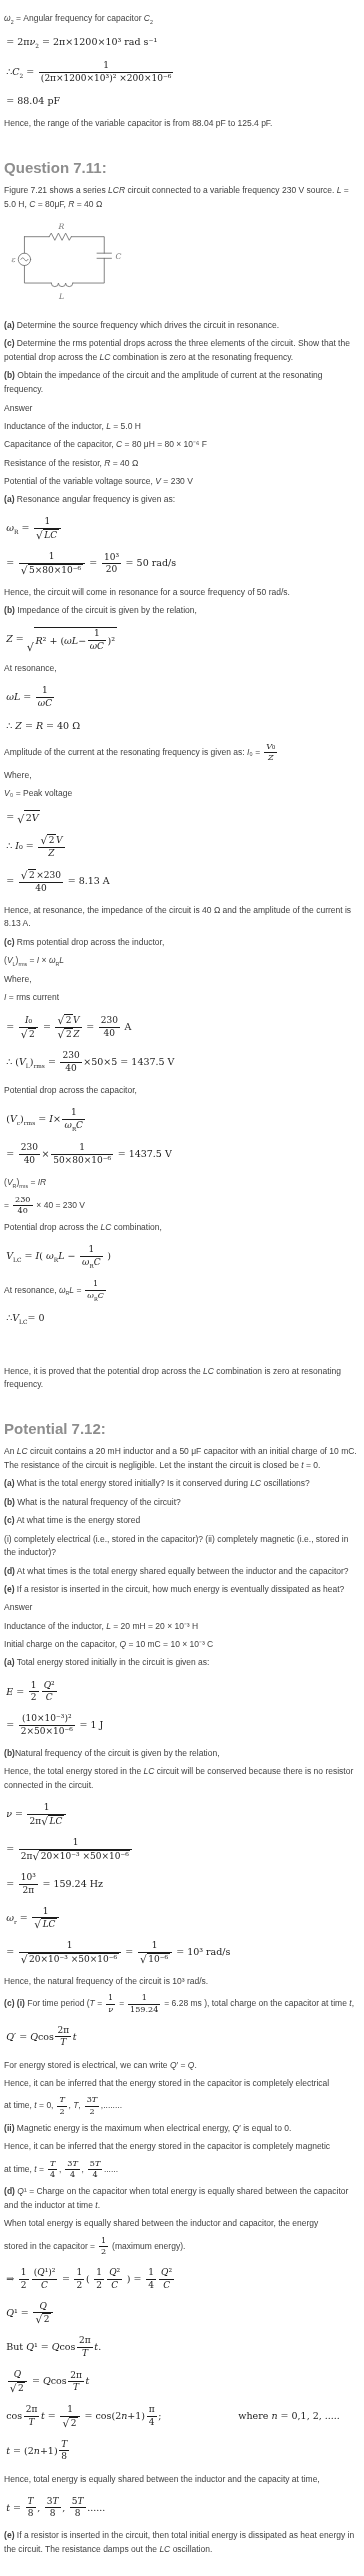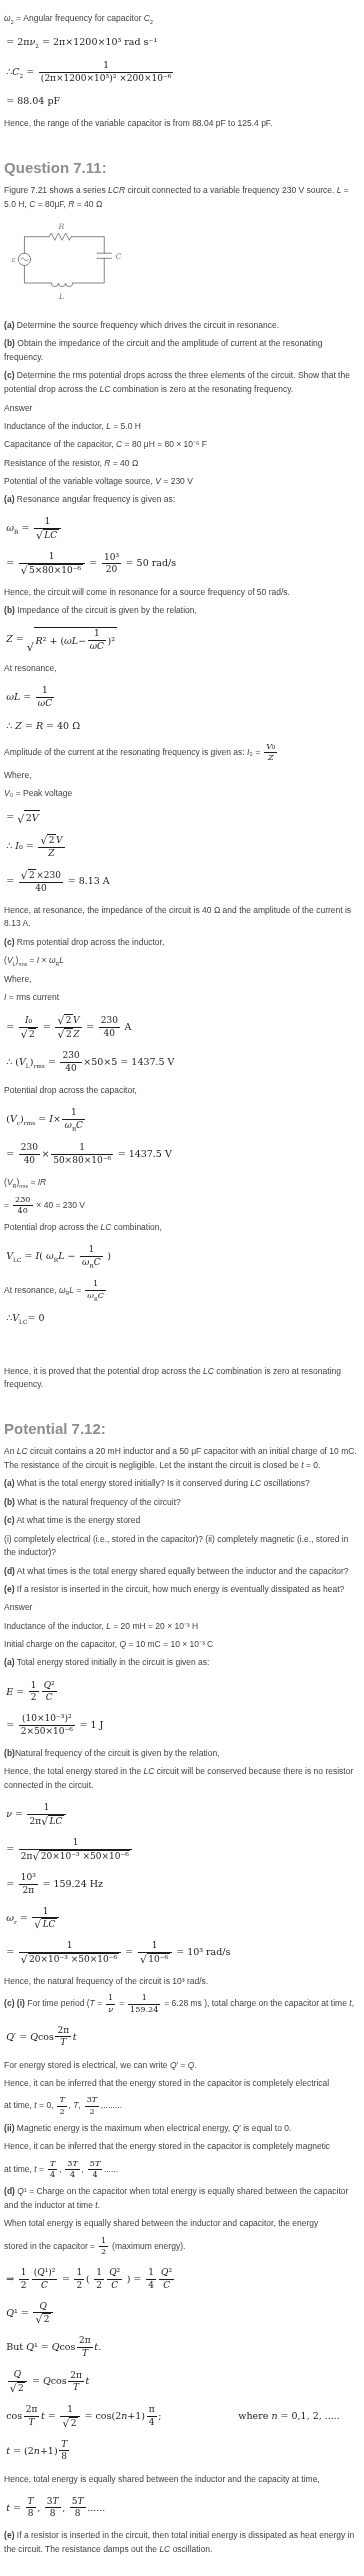--- a/index.html
+++ b/index.html
@@ -56,22 +56,22 @@
       </g>
       <g class="figlabel">
         <text x="96" y="15">R</text>
         <text x="207" y="73">C</text>
         <text x="97" y="151">L</text>
         <text x="5" y="80">ε</text>
       </g>
     </svg>
   </div>
     <div class="p"><b>(a)</b> Determine the source frequency which drives the circuit in resonance.</div>
+    <div class="p"><b>(c)</b> Determine the rms potential drops across the three elements of the circuit. Show that the potential drop across the <span class="it">LC</span> combination is zero at the resonating frequency.</div>
     <div class="p"><b>(b)</b> Obtain the impedance of the circuit and the amplitude of current at the resonating frequency.</div>
-    <div class="p"><b>(c)</b> Determine the rms potential drops across the three elements of the circuit. Show that the potential drop across the <span class="it">LC</span> combination is zero at the resonating frequency.</div>
     <div class="p">Answer</div>
     <div class="p">Inductance of the inductor, <span class="it">L</span> = 5.0 H</div>
     <div class="p">Capacitance of the capacitor, <span class="it">C</span> = 80 μH = 80 × 10⁻⁶ F</div>
     <div class="p">Resistance of the resistor, <span class="it">R</span> = 40 Ω</div>
     <div class="p">Potential of the variable voltage source, <span class="it">V</span> = 230 V</div>
     <div class="p"><b>(a)</b> Resonance angular frequency is given as:</div>
     <div class="m"><span class="it">ω</span><sub>R</sub> = <span class="frac">
         <span class="fn">1</span>
         <span class="fd"><span class="sqrt">
             <span class="rsign">√</span>

